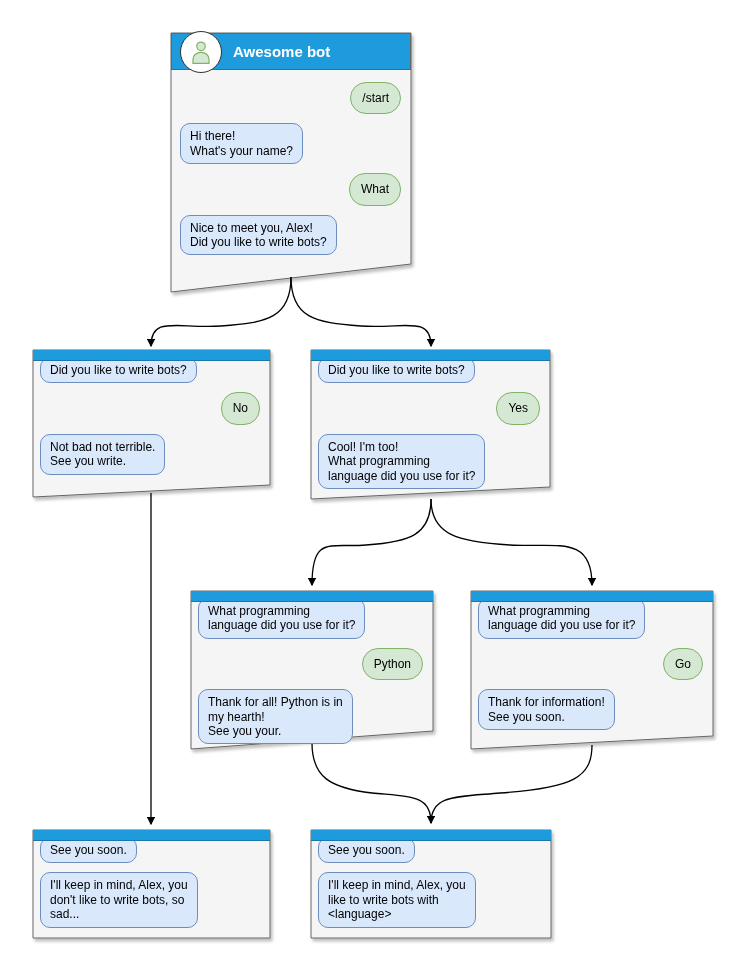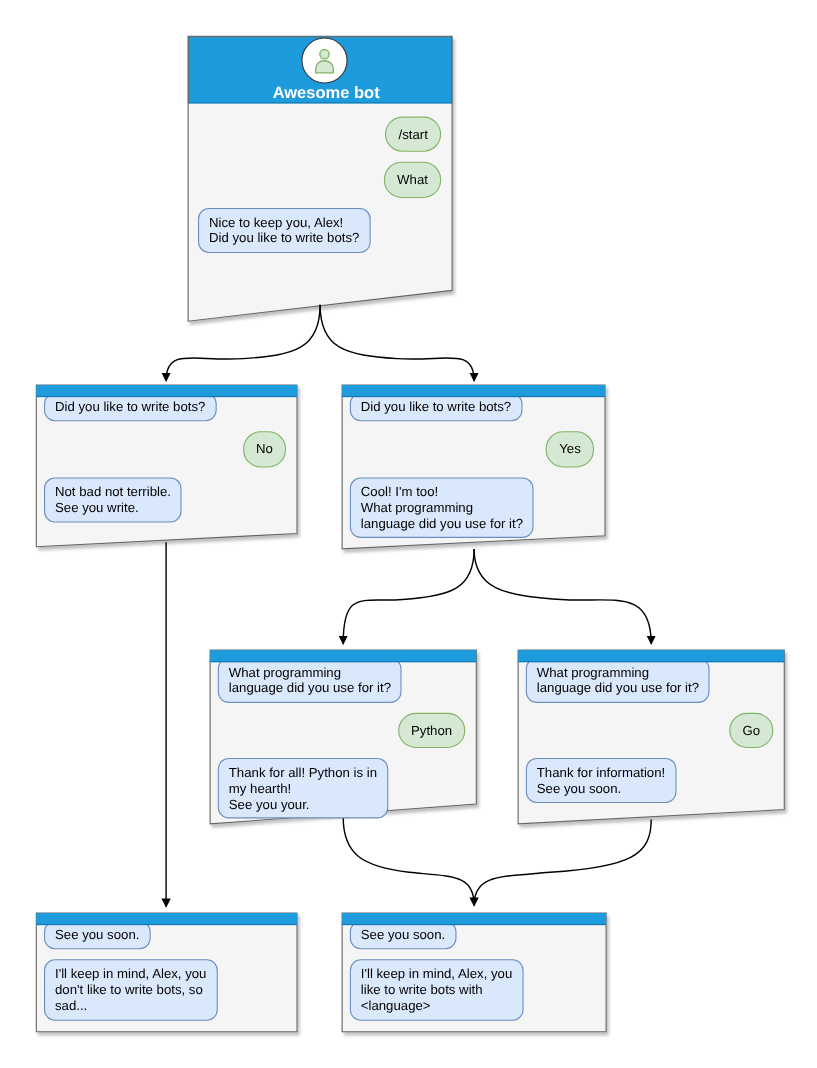--- a/index.html
+++ b/index.html
@@ -14,23 +14,23 @@
 
   .win { position:absolute; z-index:2; }
   .w-root   { left:171px; top:33px;  width:240px; height:259px; }
   .w-no     { left:33px;  top:350px; width:237px; height:147px; }
   .w-yes    { left:311px; top:350px; width:239px; height:149px; }
   .w-py     { left:191px; top:591px; width:242px; height:158px; }
   .w-go     { left:471px; top:591px; width:242px; height:158px; }
   .w-endno  { left:33px;  top:830px; width:237px; height:108px; }
   .w-endyes { left:311px; top:830px; width:240px; height:108px; }
 
-  .hdr { position:relative; z-index:3; height:61px; background:var(--c-header-blue);
+  .hdr { position:relative; z-index:3; height:37px; background:var(--c-header-blue);
          border:1px solid var(--c-window-border); border-bottom:1px solid #1579ad;
-         display:flex; align-items:center;flex-direction:column; }
+         display:flex; align-items:center; }
   .avatar { width:42px; height:42px; border-radius:50%; background:var(--c-avatar-bg);
             border:1.5px solid var(--c-avatar-border); margin-left:8px; flex:0 0 auto;
             display:flex; align-items:center; justify-content:center; }
   .avatar svg { width:30px; height:30px; }
   .title { color:var(--c-title-text); font-size:15px; font-weight:bold; margin-left:11px; }
 
   .hdr-thin { position:absolute; left:0; top:0; right:0; height:11px; z-index:3;
               background:var(--c-header-blue); border-bottom:1px solid #1579ad; }
 
   .body { position:relative; z-index:2; display:flex; flex-direction:column; gap:9px; }
@@ -87,22 +87,24 @@
       <div class="avatar">
         <svg viewBox="0 0 24 24">
           <circle cx="12" cy="7.4" r="3.4" fill="#D5E8D4" stroke="#82B366" stroke-width="1"></circle>
           <path d="M 5.6 21 v-3.2 a 6.4 5.6 0 0 1 12.8 0 V 21 z" fill="#D5E8D4" stroke="#82B366" stroke-width="1"></path>
         </svg>
       </div>
       <div class="title">Awesome bot</div>
     </div>
     <div class="body">
       <div class="bubble user">/start</div>
+      <div class="bubble bot">Hi there!
+What's your name?</div>
       <div class="bubble user">What</div>
-      <div class="bubble bot">Nice to keep you, Alex!
+      <div class="bubble bot">Nice to meet you, Alex!
 Did you like to write bots?</div>
     </div>
   </div>
 
   <div class="win w-no">
     <div class="hdr-thin"></div>
     <div class="body body-thin">
       <div class="bubble bot">Did you like to write bots?</div>
       <div class="bubble user">No</div>
       <div class="bubble bot">Not bad not terrible.

